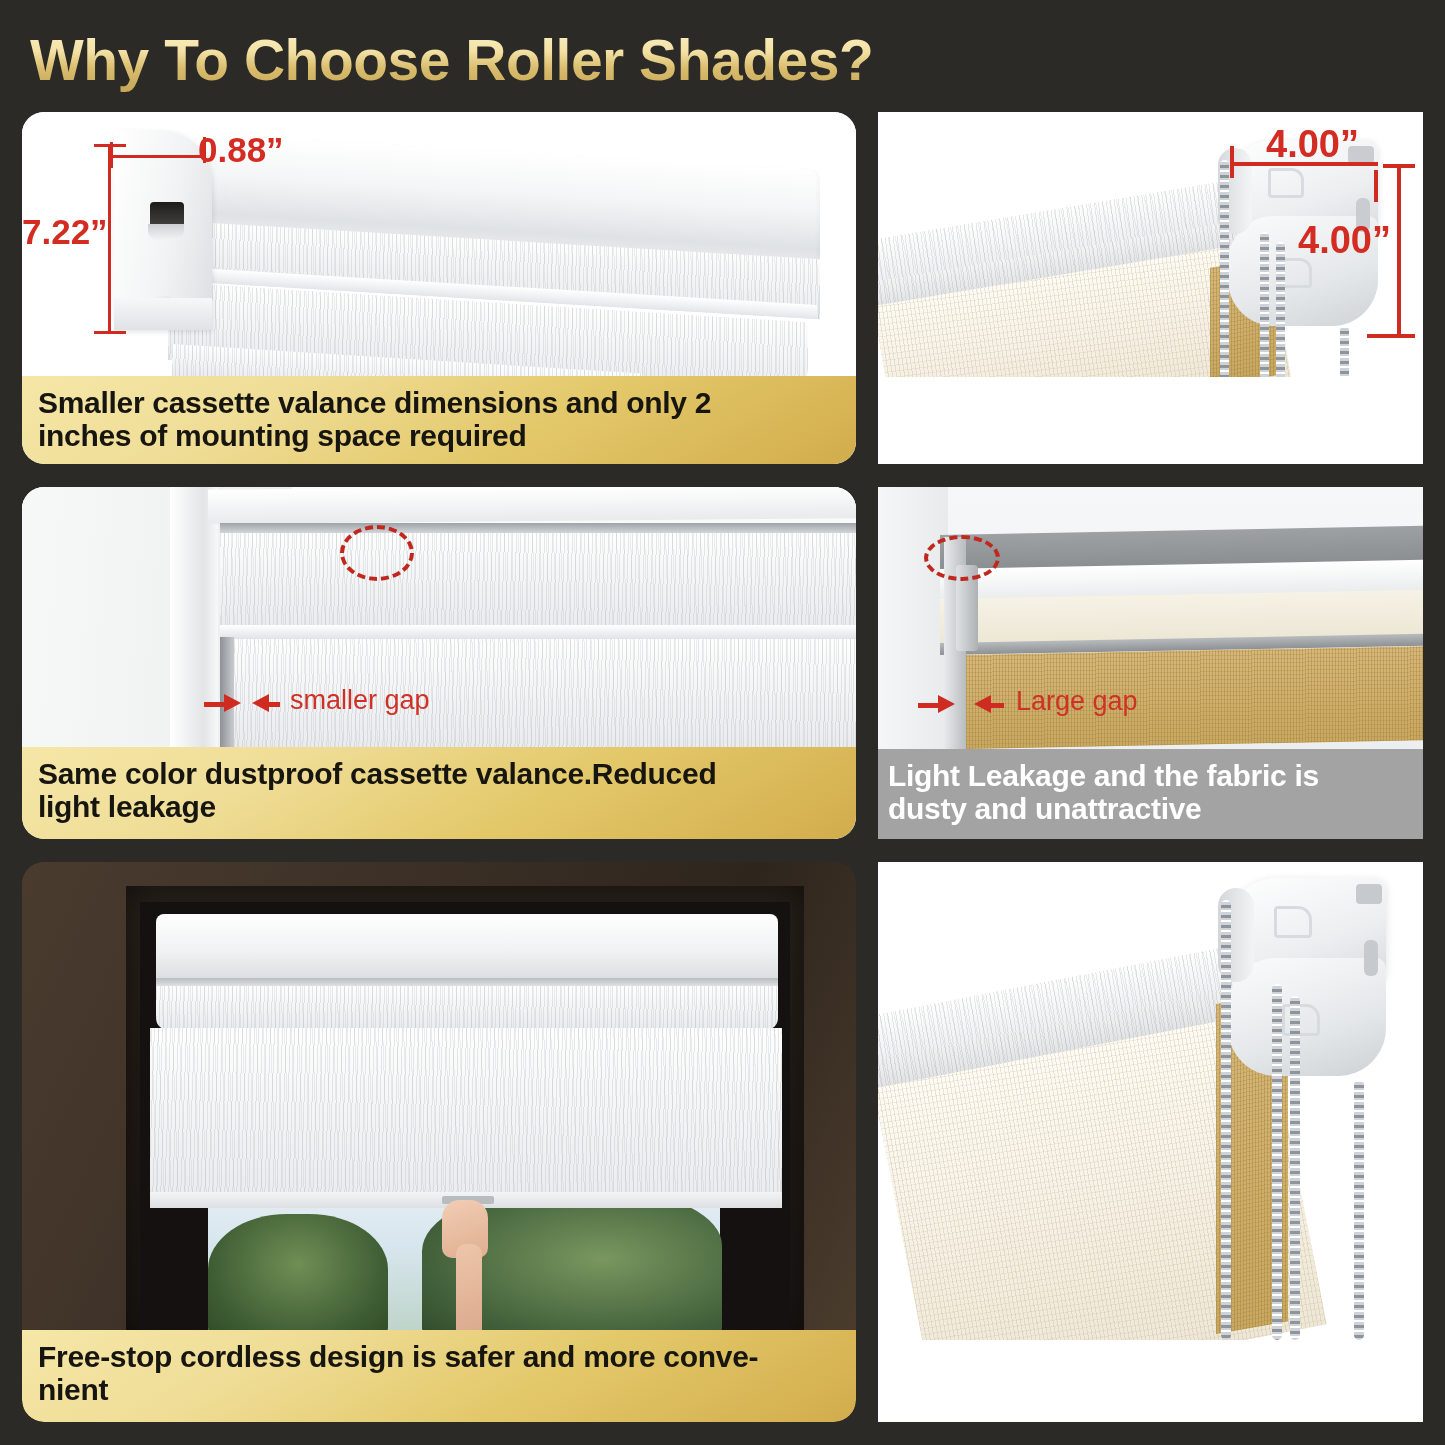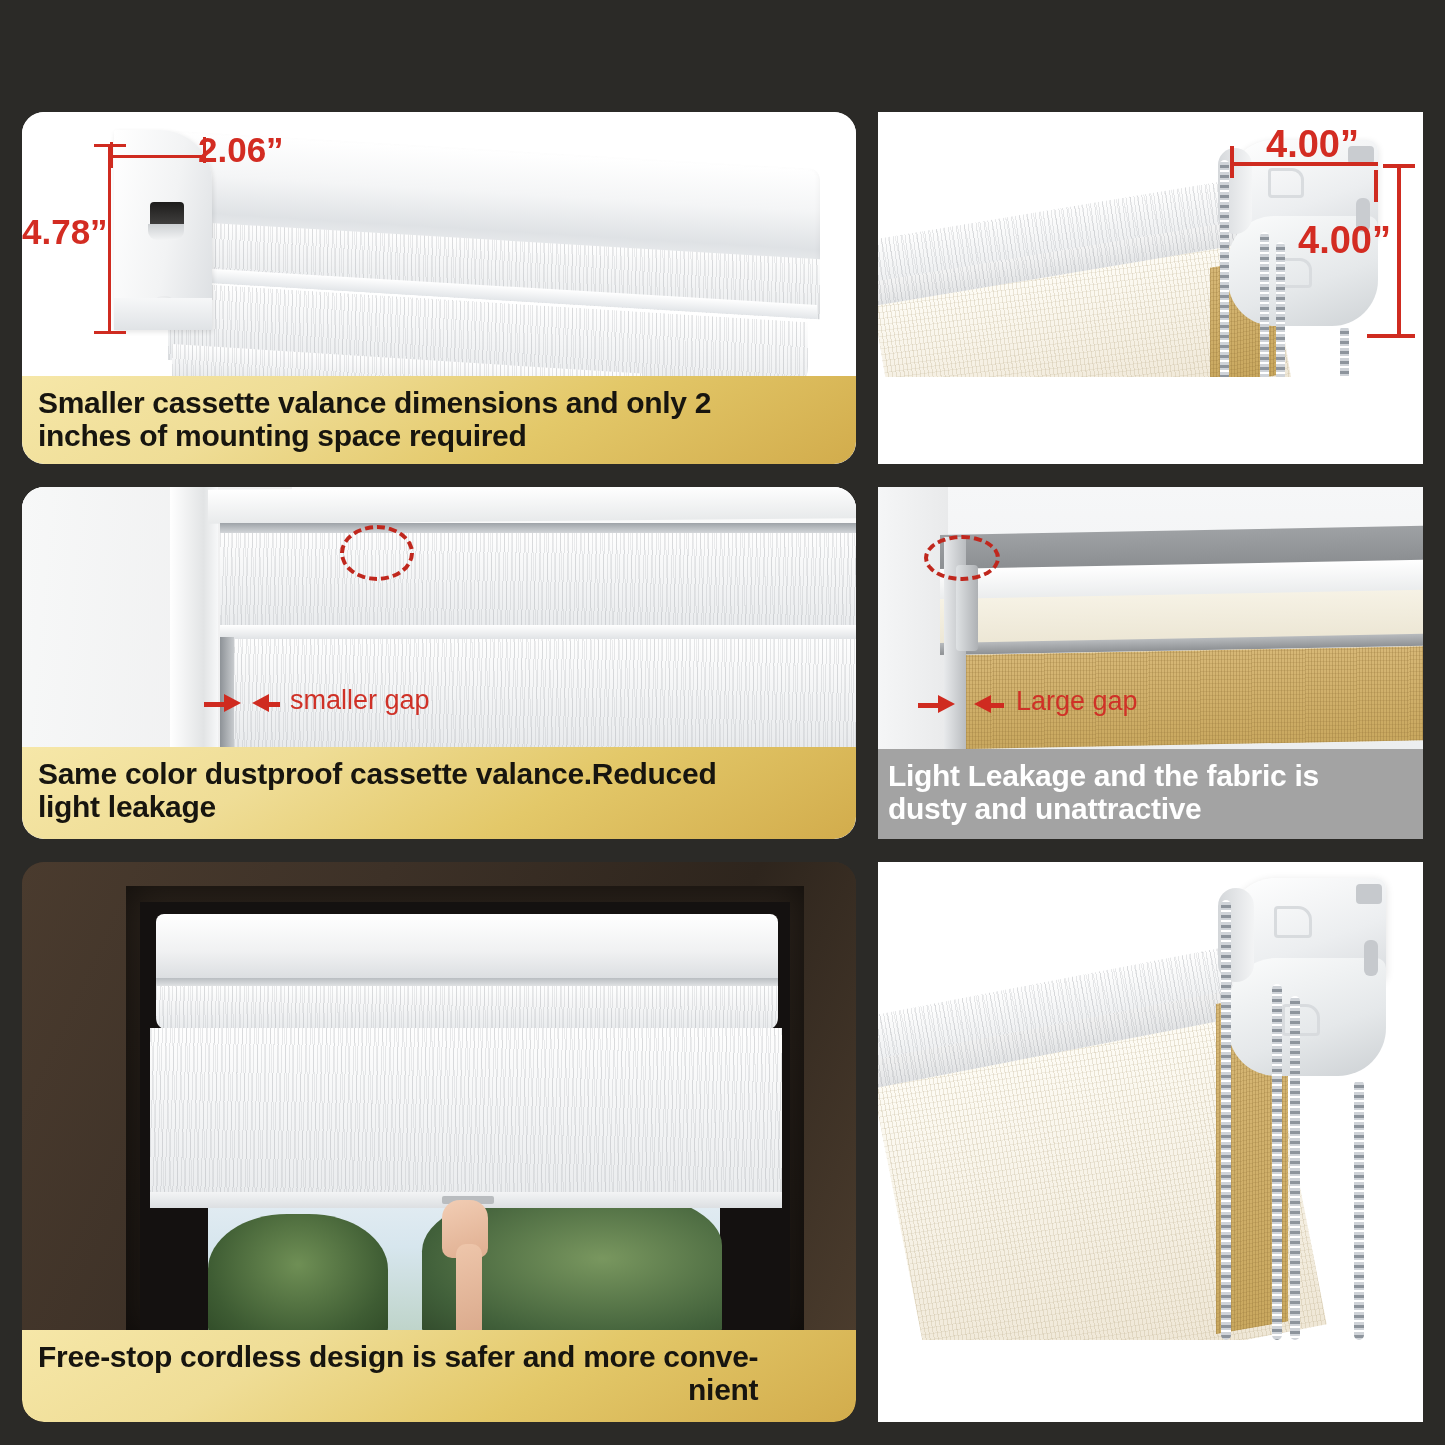--- a/index.html
+++ b/index.html
@@ -120,20 +120,21 @@
       repeating-linear-gradient(180deg,
         #ffffff 0 2px, #cfd3d8 2px 5px, #8d949c 5px 8px, #cfd3d8 8px 10px);
     border-radius: 6px;
   }
 </style>
 </head>
 <body>
 
 <div id="page">
 
+  <div class="title">Why To Choose Roller Shades?</div>
 
   <div class="card left" style="left:22px; top:112px; width:834px; height:352px; background:#fff;">
     <div class="photo" style="height:264px; background:#fff;">
 
       <div style="position:absolute;left:138px;top:18px;width:660px;height:112px;
                   transform:skewY(3.4deg);transform-origin:left top;
                   background:linear-gradient(180deg,#ffffff 0%,#f4f5f6 38%,#dfe2e5 72%,#f3f4f5 100%);
                   border-radius:6px 10px 0 0;
                   box-shadow:inset 0 -3px 6px rgba(0,0,0,.06);"></div>
       <div class="fabric-wh" style="position:absolute;left:138px;top:108px;width:660px;height:60px;
@@ -156,26 +157,26 @@
                   background:linear-gradient(180deg,#cdd0d3,#f2f3f4);border-radius:0 0 9px 9px;"></div>
       <div style="position:absolute;left:127px;top:184px;width:30px;height:30px;
                   background:radial-gradient(circle at 40% 35%,#ffffff,#c9ccd0);
                   border-radius:50%;"></div>
       <div style="position:absolute;left:92px;top:186px;width:98px;height:32px;
                   background:linear-gradient(180deg,#f6f7f8,#e0e3e6);"></div>
 
       <div class="dim-line" style="left:86px; top:32px; width:3px; height:190px;"></div>
       <div class="tick" style="left:72px; top:32px; width:32px; height:3px;"></div>
       <div class="tick" style="left:72px; top:219px; width:32px; height:3px;"></div>
-      <div class="dim-text" style="left:0px; top:100px; font-size:35px;">4.78”</div>
+      <div class="dim-text" style="left:0px; top:100px; font-size:35px;">7.22”</div>
 
       <div class="dim-line" style="left:88px; top:43px; width:96px; height:3px;"></div>
       <div class="tick" style="left:88px; top:30px; width:3px; height:26px;"></div>
       <div class="tick" style="left:181px; top:25px; width:3px; height:26px;"></div>
-      <div class="dim-text" style="left:176px; top:18px; font-size:35px;">2.06”</div>
+      <div class="dim-text" style="left:176px; top:18px; font-size:35px;">0.88”</div>
     </div>
 
     <div class="cap gold" style="height:88px; padding:10px 14px 11px 16px;">
       <div class="cap-text">Smaller cassette valance dimensions and only 2
 inches of mounting space required</div>
     </div>
   </div>
 
   <div class="card right" style="left:878px; top:112px; width:545px; height:352px; background:#fff;">
     <div class="photo" style="height:265px; background:#fff;">
@@ -341,21 +342,21 @@
                   background:#b9bcbf;border-radius:2px;"></div>
 
       <div style="position:absolute;left:420px;top:338px;width:46px;height:58px;
                   background:linear-gradient(160deg,#f2cdb4,#dfae90);
                   border-radius:18px 18px 10px 10px;"></div>
       <div style="position:absolute;left:434px;top:382px;width:26px;height:96px;
                   background:linear-gradient(160deg,#eec6ab,#d9a88a);
                   border-radius:10px;"></div>
     </div>
 
-    <div class="cap gold" style="height:92px; padding:10px 14px 0 16px;text-align:right;">
+    <div class="cap gold" style="height:92px; padding:10px 14px 0 16px;">
       <div class="cap-text">Free-stop cordless design is safer and more conve-
 nient</div>
     </div>
   </div>
 
   <div class="card right" style="left:878px; top:862px; width:545px; height:560px; background:#fff;">
     <div class="photo" style="height:478px; background:#ffffff;">
 
       <div class="fabric-wh" style="position:absolute;left:-12px;top:80px;width:388px;height:60px;
                   transform:rotate(-11deg);transform-origin:right center;"></div>

